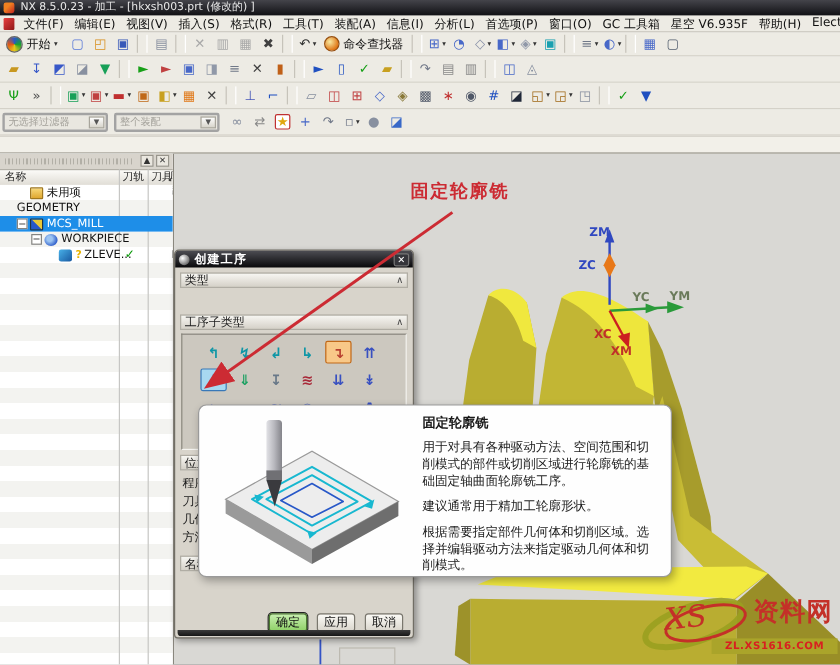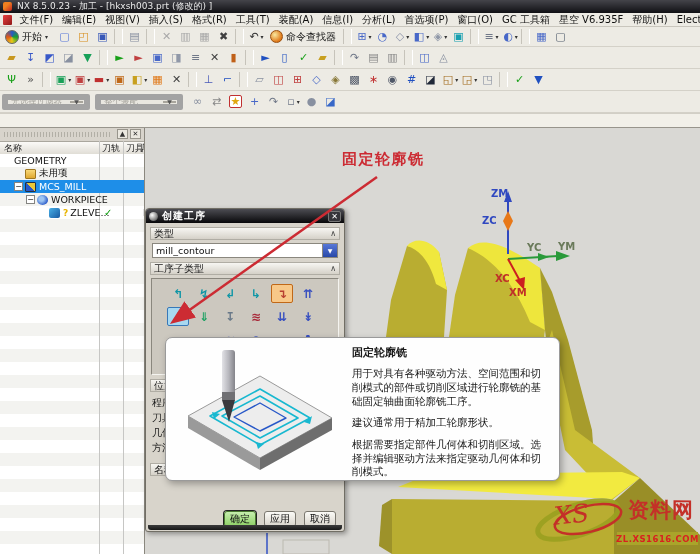--- a/index.html
+++ b/index.html
@@ -26,21 +26,21 @@
   .tbi{width:19px;height:17px;display:flex;align-items:center;justify-content:center;flex:0 0 auto;}
   .tbi .g{font-size:11px;line-height:1;border:1px solid transparent;border-radius:2px;padding:0 1px;}
   .tbi.sep{width:7px;height:15px;border-left:1px solid #c6c3ba;border-right:1px solid #ffffff;margin:0 2px;}
   .caret{font-size:6px;color:#333;margin-left:0px;}
   .startw{display:flex;align-items:center;gap:3px;padding:0 7px 0 3px;font-size:10px;color:#111;flex:0 0 auto;}
   .startball{width:12px;height:12px;border-radius:50%;
     background:conic-gradient(#2858c8,#18a030,#e8c818,#e05818,#2858c8);border:1px solid #666;}
   .cmdfind{display:flex;align-items:center;gap:3px;font-size:10px;color:#111;padding:0 5px;flex:0 0 auto;}
   .cmdicon{width:11px;height:11px;border-radius:50%;
     background:radial-gradient(circle at 35% 35%,#f8e8a0,#e07818 70%);border:1px solid #985010;}
-  .ddbox{width:88px;height:16px;background:#e9e7e0;border:6px solid #a3a3a3;border-radius:2px;
+  .ddbox{width:88px;height:16px;background:#e9e7e0;border:2px solid #a3a3a3;border-radius:2px;
     display:flex;align-items:center;font-size:8.5px;color:#a4a29b;padding-left:3px;box-sizing:border-box;
     margin-right:5px;position:relative;flex:0 0 auto;overflow:hidden;}
   .ddbox .dbtn{position:absolute;right:1px;top:1px;bottom:1px;width:13px;
     background:linear-gradient(#fdfdfd,#d8d5cc);border:1px solid #a8a59c;font-size:6px;
     display:flex;align-items:center;justify-content:center;color:#555;box-sizing:border-box;}
   .cueline{position:absolute;top:113px;height:15px;left:0;width:700px;background:#f2f0e9;
     border-top:1px solid #d2cfc6;border-bottom:1px solid #98958c;box-sizing:border-box;}
   
   #tree{position:absolute;left:0;top:128px;width:145px;height:426px;background:#fff;
     border-right:1px solid #8a877e;box-sizing:border-box;z-index:2;overflow:hidden;}
@@ -126,21 +126,21 @@
   .tiptitle{font-weight:bold;font-size:11px;margin-bottom:7px;}
   .tpp{margin:0 0 8px 0;}
   
   #anno-label{position:absolute;left:342px;top:150px;font-size:15px;font-weight:bold;color:#cc2b33;
     z-index:5;letter-spacing:1.5px;}
   #anno-svg{position:absolute;left:0;top:0;width:700px;height:554px;z-index:5;pointer-events:none;}
   
   #wm{position:absolute;right:2px;bottom:6px;width:172px;height:54px;z-index:4;}
   #wm svg{position:absolute;left:0;top:0;}
   .wm-site{position:absolute;right:4px;top:2px;font-size:21px;font-weight:bold;color:#c43028;letter-spacing:1px;}
-  .wm-bar{position:absolute;right:0;bottom:3px;width:81px;height:13px;background:#aaa42a;
+  .wm-bar{position:absolute;right:0;bottom:3px;width:105px;height:13px;background:#aaa42a;
     display:flex;align-items:center;justify-content:center;font-size:8.5px;font-weight:bold;color:#d82020;
     letter-spacing:.5px;}
   .wm-xs{position:absolute;left:28px;top:6px;font-family:"DejaVu Serif",serif;font-style:italic;
     font-size:25px;color:#c43028;transform:rotate(-6deg);}
 </style>
 </head>
 <body>
 
 <div id="screen">
 
@@ -564,33 +564,33 @@
       <span class="ttb close">✕</span>
     </div>
     <div class="treehdr">
       <span class="hc0">名称</span>
       <span class="hc1">刀轨</span>
       <span class="hc2">刀具</span>
       <span class="hc3">几何</span>
     </div>
     <div class="tbody">
 
-        <div class="trow" style="padding-left: 3px;">
-          <span class="texp"></span>
-
-          <span class="tlabel">GEOMETRY</span>
-          <span class="tchk"></span>
-          <span class="ttool"></span>
-        </div>
-
         <div class="trow" style="padding-left: 14px;">
           <span class="texp"></span>
           <span class="tico" data-ico="folder"></span>
 
           <span class="tlabel">未用项</span>
+          <span class="tchk"></span>
+          <span class="ttool"></span>
+        </div>
+
+        <div class="trow" style="padding-left: 3px;">
+          <span class="texp"></span>
+
+          <span class="tlabel">GEOMETRY</span>
           <span class="tchk"></span>
           <span class="ttool"></span>
         </div>
 
         <div class="trow selected" style="padding-left: 14px;">
           <span class="texp">−</span>
           <span class="tico" data-ico="mcs"></span>
 
           <span class="tlabel">MCS_MILL</span>
           <span class="tchk"></span>
@@ -621,24 +621,20 @@
 
   <div id="dlg">
     <div class="dtitle">
       <span class="dico"></span>
       <span class="ttl">创建工序</span>
       <span class="dclose">✕</span>
     </div>
     <div class="dsec" id="sec-type">
       <span>类型</span>
       <span class="up">∧</span>
-    </div>
-    <div id="typedd">
-      <span>mill_contour</span>
-      <span class="bluebtn">▼</span>
     </div>
     <div class="dsec" id="sec-subtype">
       <span>工序子类型</span>
       <span class="up">∧</span>
     </div>
     <div id="subpanel">
 
     <span class="sub" style="color: rgb(14, 150, 166);">↰</span>
         <span class="sub" style="color: rgb(14, 150, 166);">↯</span>
         <span class="sub" style="color: rgb(14, 150, 166);">↲</span>

